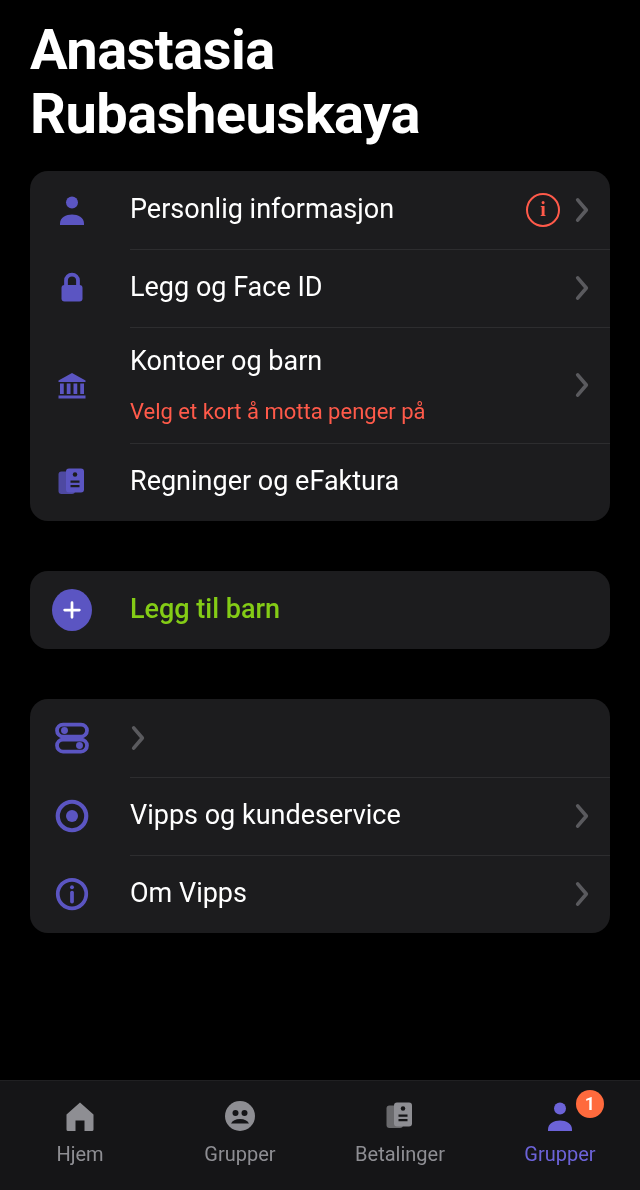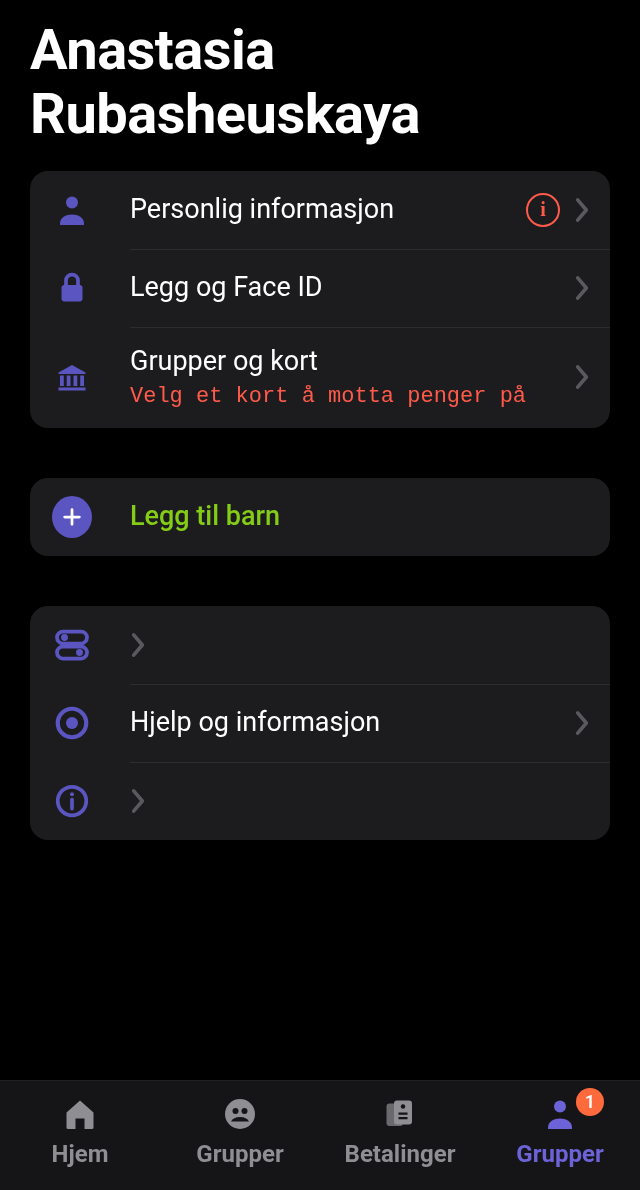--- a/index.html
+++ b/index.html
@@ -70,23 +70,22 @@
   }
   .label {
     font-size: 27px;
     font-weight: 400;
     color: #fff;
     line-height: 1.25;
   }
   .sublabel {
     font-size: 22px;
     color: #ff5a4a;
-    margin-top: 5px;
+    margin-top: 20px;
     line-height: 1.2;
-    font-family: Liberation Mono, monospace;
   }
   .trail {
     display: flex;
     align-items: center;
     gap: 14px;
   }
   .alert-dot {
     width: 34px;
     height: 34px;
     border: 2.5px solid #ff5a4a;
@@ -139,21 +138,21 @@
   }
   .tab.active { color: #6c63d8; }
   .tab-icon {
     width: 40px;
     height: 40px;
     display: flex;
     align-items: center;
     justify-content: center;
   }
   .tab-icon svg { width: 36px; height: 36px; }
-  .tab-label { font-size: 24px; font-weight: 700; }
+  .tab-label { font-size: 20px; font-weight: 400; }
   .badge {
     position: absolute;
     top: -6px;
     right: 36px;
     width: 28px;
     height: 28px;
     background: #ff6a3d;
     border-radius: 50%;
     color: #fff;
     font-size: 18px;
@@ -216,32 +215,46 @@
           <svg viewBox="0 0 24 24" fill="currentColor">
               <path d="M3 9l9-5 9 5v1H3z"></path>
               <rect x="4" y="11" width="2.5" height="7"></rect>
               <rect x="8.5" y="11" width="2.5" height="7"></rect>
               <rect x="13" y="11" width="2.5" height="7"></rect>
               <rect x="17.5" y="11" width="2.5" height="7"></rect>
               <rect x="3" y="19" width="18" height="2"></rect>
             </svg>
         </div>
         <div class="label-area">
-          <span class="label">Grupper og kort</span>
+          <span class="label">Kontoer og barn</span>
           <span class="sublabel">Velg et kort å motta penger på</span>
         </div>
         <div class="trail">
           <span class="chevron">
             <svg viewBox="0 0 10 18" fill="none" stroke="currentColor" stroke-width="2.5" stroke-linecap="round" stroke-linejoin="round">
                 <path d="M2 2l6 7-6 7"></path>
               </svg>
           </span>
         </div>
       </div>
 
+      <div class="row">
+        <div class="icon">
+          <svg viewBox="0 0 24 24" fill="currentColor">
+              <rect x="3" y="5" width="11" height="15" rx="2" opacity="0.8"></rect>
+              <rect x="8" y="3" width="12" height="16" rx="2"></rect>
+              <circle cx="14" cy="7" r="1.5" fill="#1c1c1e"></circle>
+              <rect x="11" y="11" width="6" height="1.5" fill="#1c1c1e"></rect>
+              <rect x="11" y="14" width="6" height="1.5" fill="#1c1c1e"></rect>
+            </svg>
+        </div>
+        <div class="label-area">
+          <span class="label">Regninger og eFaktura</span>
+        </div>
+      </div>
 
     </div>
 
     <div class="card" style="margin-bottom:50px">
       <div class="row add-row">
         <div class="icon">
           <div class="add-icon">
             <svg viewBox="0 0 24 24" fill="none" stroke="currentColor" stroke-width="3" stroke-linecap="round">
                 <path d="M12 4v16M4 12h16"></path>
               </svg>
@@ -274,38 +287,41 @@
       </div>
 
       <div class="row">
         <div class="icon">
           <svg viewBox="0 0 24 24" fill="none" stroke="currentColor" stroke-width="2.8">
               <circle cx="12" cy="12" r="9.5"></circle>
               <circle cx="12" cy="12" r="4" fill="currentColor" stroke="none"></circle>
             </svg>
         </div>
         <div class="label-area">
-          <span class="label">Hjelp og informasjon</span>
+          <span class="label">Vipps og kundeservice</span>
         </div>
         <div class="trail">
           <span class="chevron">
             <svg viewBox="0 0 10 18" fill="none" stroke="currentColor" stroke-width="2.5" stroke-linecap="round" stroke-linejoin="round">
                 <path d="M2 2l6 7-6 7"></path>
               </svg>
           </span>
         </div>
       </div>
 
       <div class="row">
         <div class="icon">
           <svg viewBox="0 0 24 24" fill="none" stroke="currentColor" stroke-width="2.5">
               <circle cx="12" cy="12" r="9.5"></circle>
               <circle cx="12" cy="7.5" r="1.3" fill="currentColor" stroke="none"></circle>
               <path d="M12 11v6" stroke-linecap="round"></path>
             </svg>
+        </div>
+        <div class="label-area">
+          <span class="label">Om Vipps</span>
         </div>
         <div class="trail">
           <span class="chevron">
             <svg viewBox="0 0 10 18" fill="none" stroke="currentColor" stroke-width="2.5" stroke-linecap="round" stroke-linejoin="round">
                 <path d="M2 2l6 7-6 7"></path>
               </svg>
           </span>
         </div>
       </div>
 

